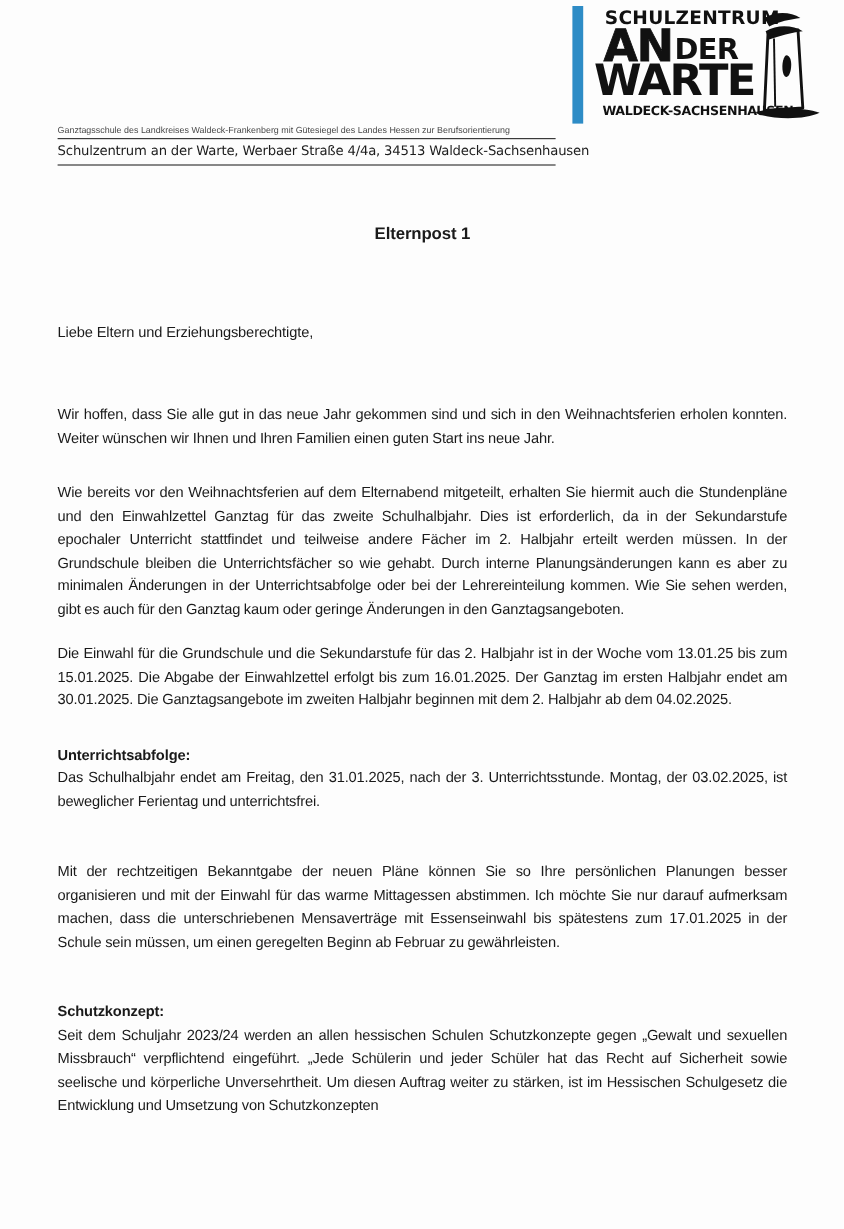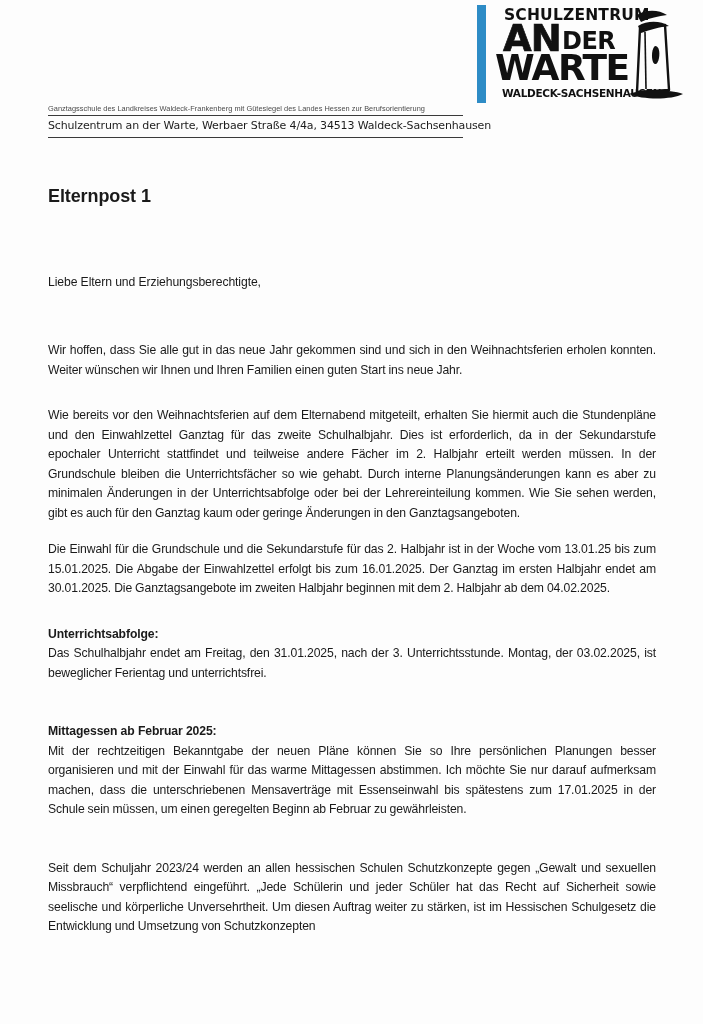--- a/index.html
+++ b/index.html
@@ -161,24 +161,25 @@
 
   
   .doc-body {
     position: absolute;
     left: 48px;
     top: 186px;
     width: 608px;
   }
 
   .subject {
-    font-size: 18px;
+    font-size: 14px;
     font-weight: bold;
     letter-spacing: -0.1px;
     margin: 0 0 68px 0;
+    text-align: center;
   }
 
   .salutation {
     font-size: 12.2px;
     letter-spacing: -0.1px;
     margin: 0 0 52px 0;
   }
 
   p.para {
     font-size: 12.2px;
@@ -255,21 +256,21 @@
     <p class="para">Wie bereits vor den Weihnachtsferien auf dem Elternabend mitgeteilt, erhalten Sie hiermit auch die Stundenpläne und den Einwahlzettel Ganztag für das zweite Schulhalbjahr. Dies ist erforderlich, da in der Sekundarstufe epochaler Unterricht stattfindet und teilweise andere Fächer im 2. Halbjahr erteilt werden müssen. In der Grundschule bleiben die Unterrichtsfächer so wie gehabt. Durch interne Planungsänderungen kann es aber zu minimalen Änderungen in der Unterrichtsabfolge oder bei der Lehrereinteilung kommen. Wie Sie sehen werden, gibt es auch für den Ganztag kaum oder geringe Änderungen in den Ganztagsangeboten.</p>
     <p class="para">Die Einwahl für die Grundschule und die Sekundarstufe für das 2. Halbjahr ist in der Woche vom 13.01.25 bis zum 15.01.2025. Die Abgabe der Einwahlzettel erfolgt bis zum 16.01.2025. Der Ganztag im ersten Halbjahr endet am 30.01.2025. Die Ganztagsangebote im zweiten Halbjahr beginnen mit dem 2. Halbjahr ab dem 04.02.2025.</p>
 
     <div class="gap-sm"></div>
 
     <h3 class="sec-head">Unterrichtsabfolge:</h3>
     <p class="para">Das Schulhalbjahr endet am Freitag, den 31.01.2025, nach der 3. Unterrichtsstunde. Montag, der 03.02.2025, ist beweglicher Ferientag und unterrichtsfrei.</p>
 
     <div class="gap-lg"></div>
 
-    <h3 class="sec-head">Mittagessen ab Februar 2025:</h3>
     <p class="para">Mit der rechtzeitigen Bekanntgabe der neuen Pläne können Sie so Ihre persönlichen Planungen besser organisieren und mit der Einwahl für das warme Mittagessen abstimmen. Ich möchte Sie nur darauf aufmerksam machen, dass die unterschriebenen Mensaverträge mit Essenseinwahl bis spätestens zum 17.01.2025 in der Schule sein müssen, um einen geregelten Beginn ab Februar zu gewährleisten.</p>
 
     <div class="gap-lg"></div>
 
+    <h3 class="sec-head">Schutzkonzept:</h3>
     <p class="para tight">Seit dem Schuljahr 2023/24 werden an allen hessischen Schulen Schutzkonzepte gegen „Gewalt und sexuellen Missbrauch“ verpflichtend eingeführt. „Jede Schülerin und jeder Schüler hat das Recht auf Sicherheit sowie seelische und körperliche Unversehrtheit. Um diesen Auftrag weiter zu stärken, ist im Hessischen Schulgesetz die Entwicklung und Umsetzung von Schutzkonzepten</p>
 
   </div>
 </div>
 
 </body></html>

